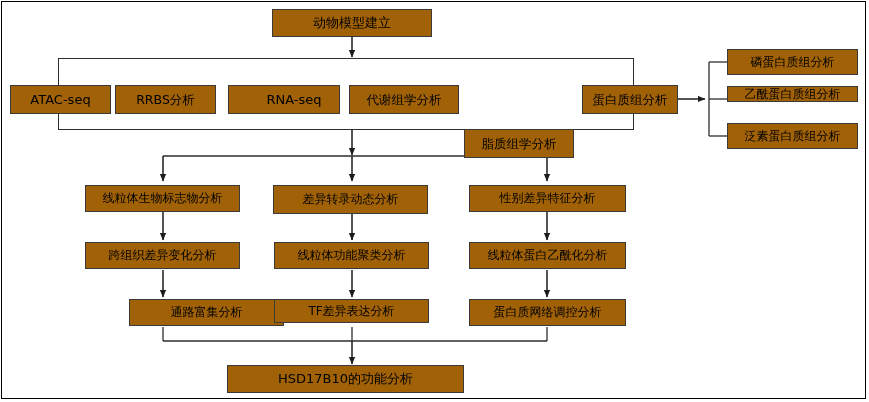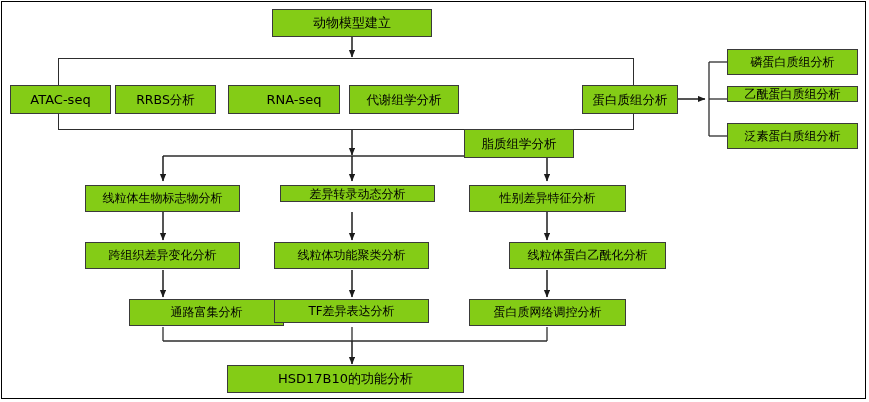--- a/index.html
+++ b/index.html
@@ -29,21 +29,21 @@
     left: 0;
     top: 0;
     width: 869px;
     height: 402px;
     pointer-events: none;
   }
   .node {
     position: absolute;
     box-sizing: border-box;
     border: 1.4px solid #3a3a3a;
-    background: #84cc16;
+    background: #a16207;
     display: flex;
     align-items: center;
     justify-content: center;
     text-align: center;
     color: #000000;
     line-height: 1.05;
     white-space: nowrap;
     z-index: 3;
   }
   .node span {
@@ -142,34 +142,34 @@
   <div class="node fs115" style="left:85px; top:185px; width:155px; height:27px;">
     <span>线粒体生物标志物分析</span>
   </div>
   <div class="node fs115" style="left:85px; top:242px; width:155px; height:27px;">
     <span>跨组织差异变化分析</span>
   </div>
   <div class="node fs115" style="left:85px; top:299px; width:155px; height:27px;margin-left:44px;">
     <span>通路富集分析</span>
   </div>
 
-  <div class="node fs115" style="left:280px; top:185px; width:155px; height:17px;align-items:flex-end;">
+  <div class="node fs115" style="left:273px; top:185px; width:155px; height:29px;">
     <span>差异转录动态分析</span>
   </div>
   <div class="node fs115" style="left:274px; top:242px; width:155px; height:27px;">
     <span>线粒体功能聚类分析</span>
   </div>
   <div class="node fs115" style="left:274px; top:299px; width:155px; height:24px;">
     <span>TF差异表达分析</span>
   </div>
 
   <div class="node fs115" style="left:469px; top:185px; width:157px; height:27px;">
     <span>性别差异特征分析</span>
   </div>
-  <div class="node fs115" style="left:469px; top:242px; width:157px; height:27px;margin-left:40px;">
+  <div class="node fs115" style="left:469px; top:242px; width:157px; height:27px;">
     <span>线粒体蛋白乙酰化分析</span>
   </div>
   <div class="node fs115" style="left:469px; top:299px; width:157px; height:27px;">
     <span>蛋白质网络调控分析</span>
   </div>
 
   <div class="node fs13" style="left:227px; top:365px; width:237px; height:28px;">
     <span>HSD17B10的功能分析</span>
   </div>
 

